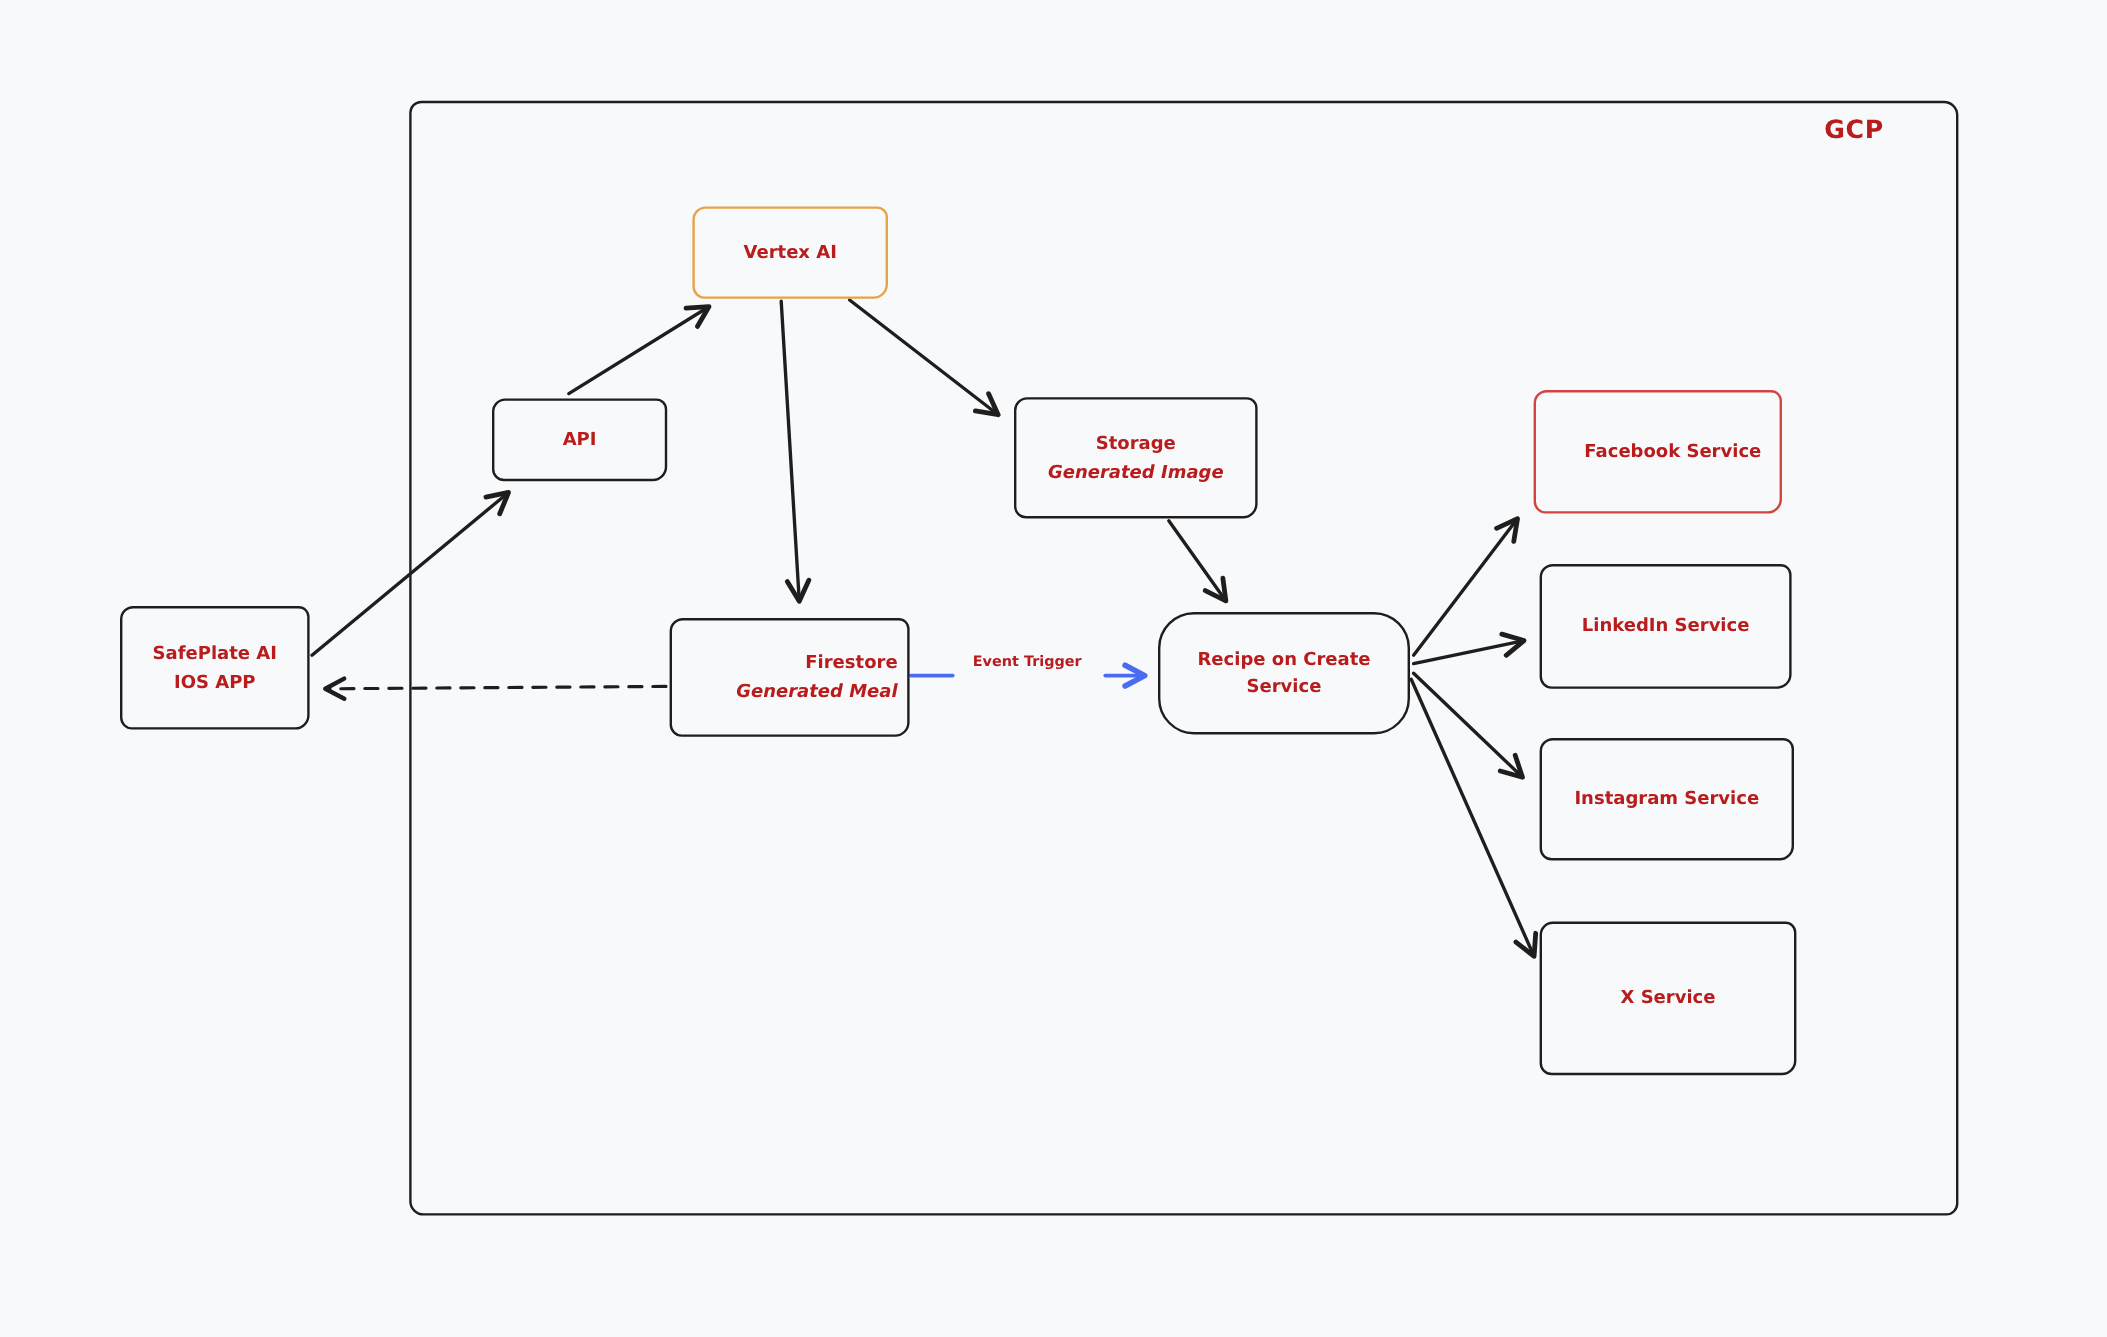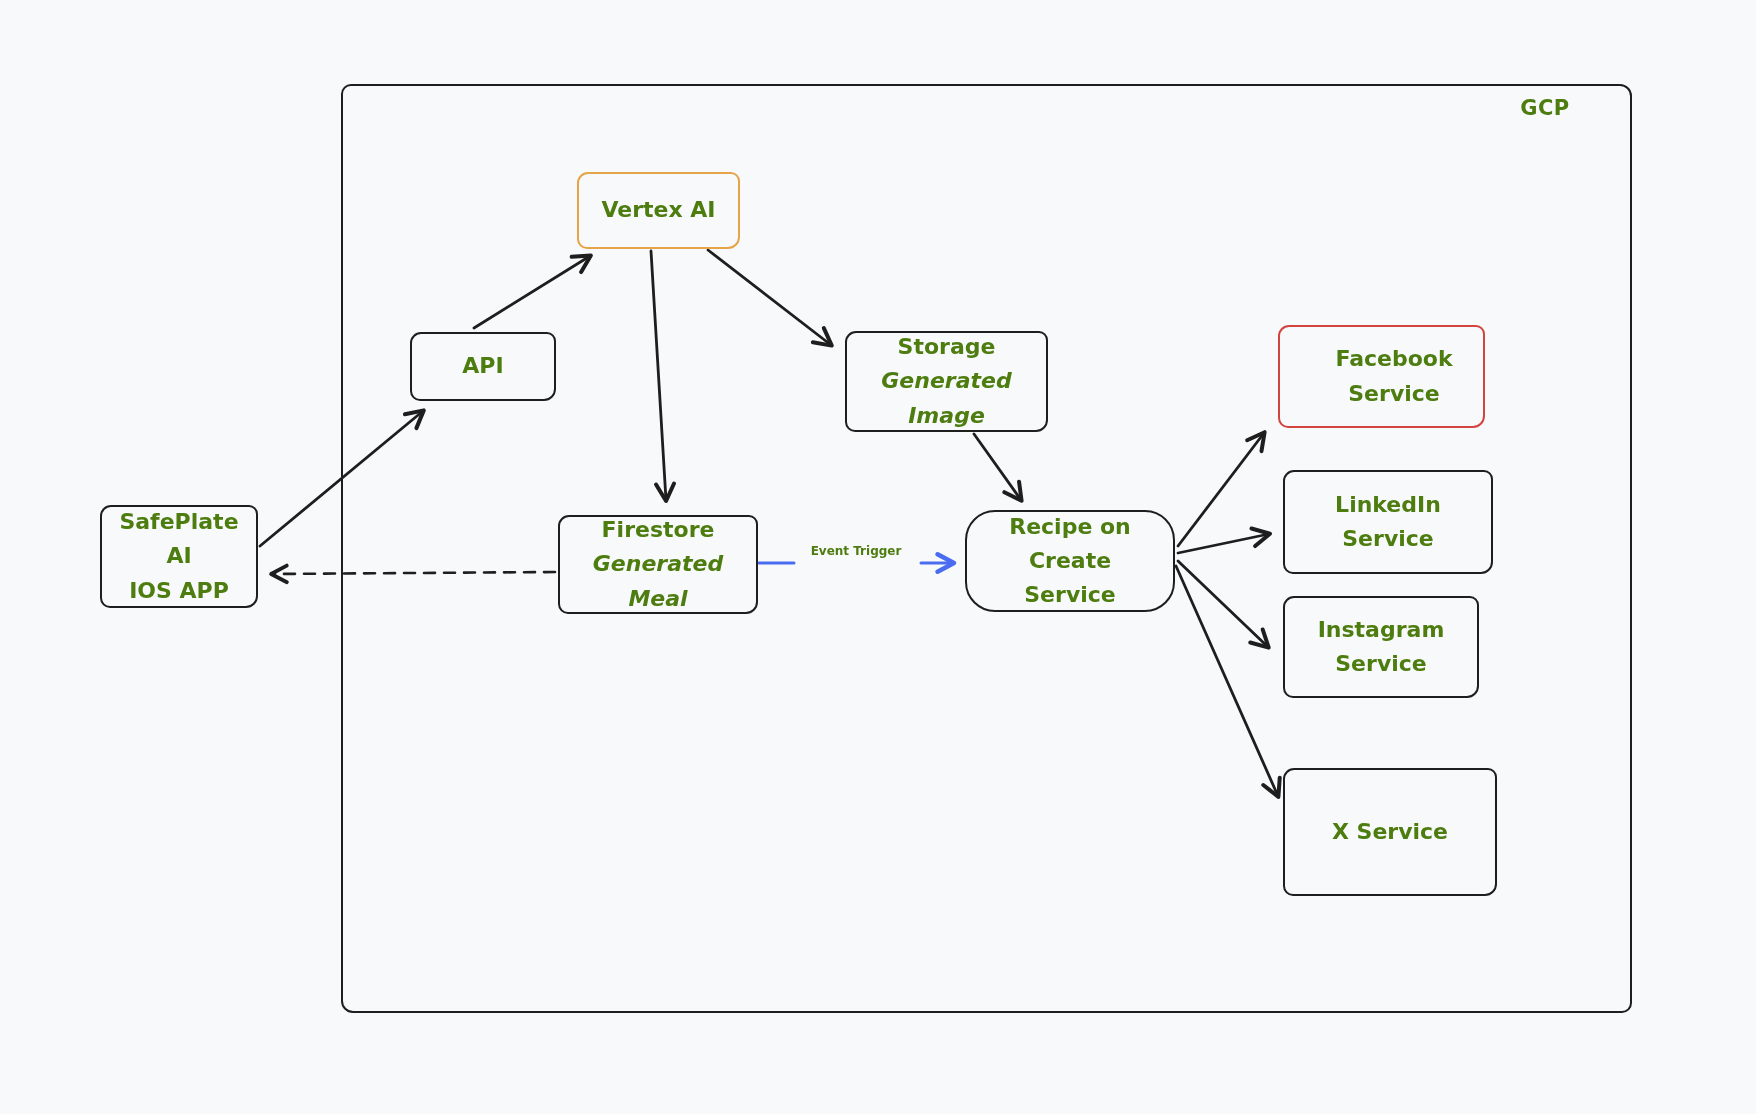--- a/index.html
+++ b/index.html
@@ -7,21 +7,21 @@
     padding: 0;
     background: #f8f9fb;
     font-family: "DejaVu Sans", sans-serif;
   }
   .canvas {
     position: relative;
     width: 1756px;
     height: 1114px;
     background: #f8f9fb;
     overflow: hidden;
-    color: #4d7c0f;
+    color: #b91c1c;
   }
   .svg-layer {
     position: absolute;
     left: 0; top: 0;
     width: 1756px;
     height: 1114px;
     pointer-events: none;
   }
   .gcp-frame {
     position: absolute;
@@ -43,36 +43,36 @@
   .node {
     position: absolute;
     border: 2.8px solid #1e1e1e;
     border-radius: 11px 9px 12px 10px;
     background: #f8f9fb;
     display: flex;
     flex-direction: column;
     align-items: center;
     justify-content: center;
     text-align: center;
-    font-size: 22px;
+    font-size: 15px;
     font-weight: 700;
     line-height: 1.55;
     box-sizing: border-box;
     padding: 4px 8px;
   }
   .node .subtitle { font-style: italic; }
   .node-safeplate  { left: 100px;  top: 505px; width: 158px; height: 103px; }
   .node-vertex     { left: 577px;  top: 172px; width: 163px; height: 77px;  border-color: #e6a449; }
   .node-api        { left: 410px;  top: 332px; width: 146px; height: 69px; text-align: right;  }
   .node-storage    { left: 845px;  top: 331px; width: 203px; height: 101px; }
-  .node-firestore  { left: 558px;  top: 515px; width: 200px; height: 99px;  }
+  .node-firestore  { left: 558px;  top: 515px; width: 200px; height: 99px; align-items: flex-end;  }
   .node-recipe     { left: 965px;  top: 510px; width: 210px; height: 102px; border-radius: 30px; }
   .node-facebook   { left: 1278px; top: 325px; width: 207px; height: 103px; border-color: #d2453e; padding-left: 33px; }
   .node-linkedin   { left: 1283px; top: 470px; width: 210px; height: 104px; }
-  .node-instagram  { left: 1283px; top: 596px; width: 196px; height: 102px; align-items: flex-end; }
+  .node-instagram  { left: 1283px; top: 615px; width: 212px; height: 102px; }
   .node-xservice   { left: 1283px; top: 768px; width: 214px; height: 128px; }
   .edge-label {
     position: absolute;
     left: 790px; top: 544px;
     width: 132px;
     text-align: center;
     font-size: 12px;
     font-weight: 700;
     white-space: nowrap;
   }

